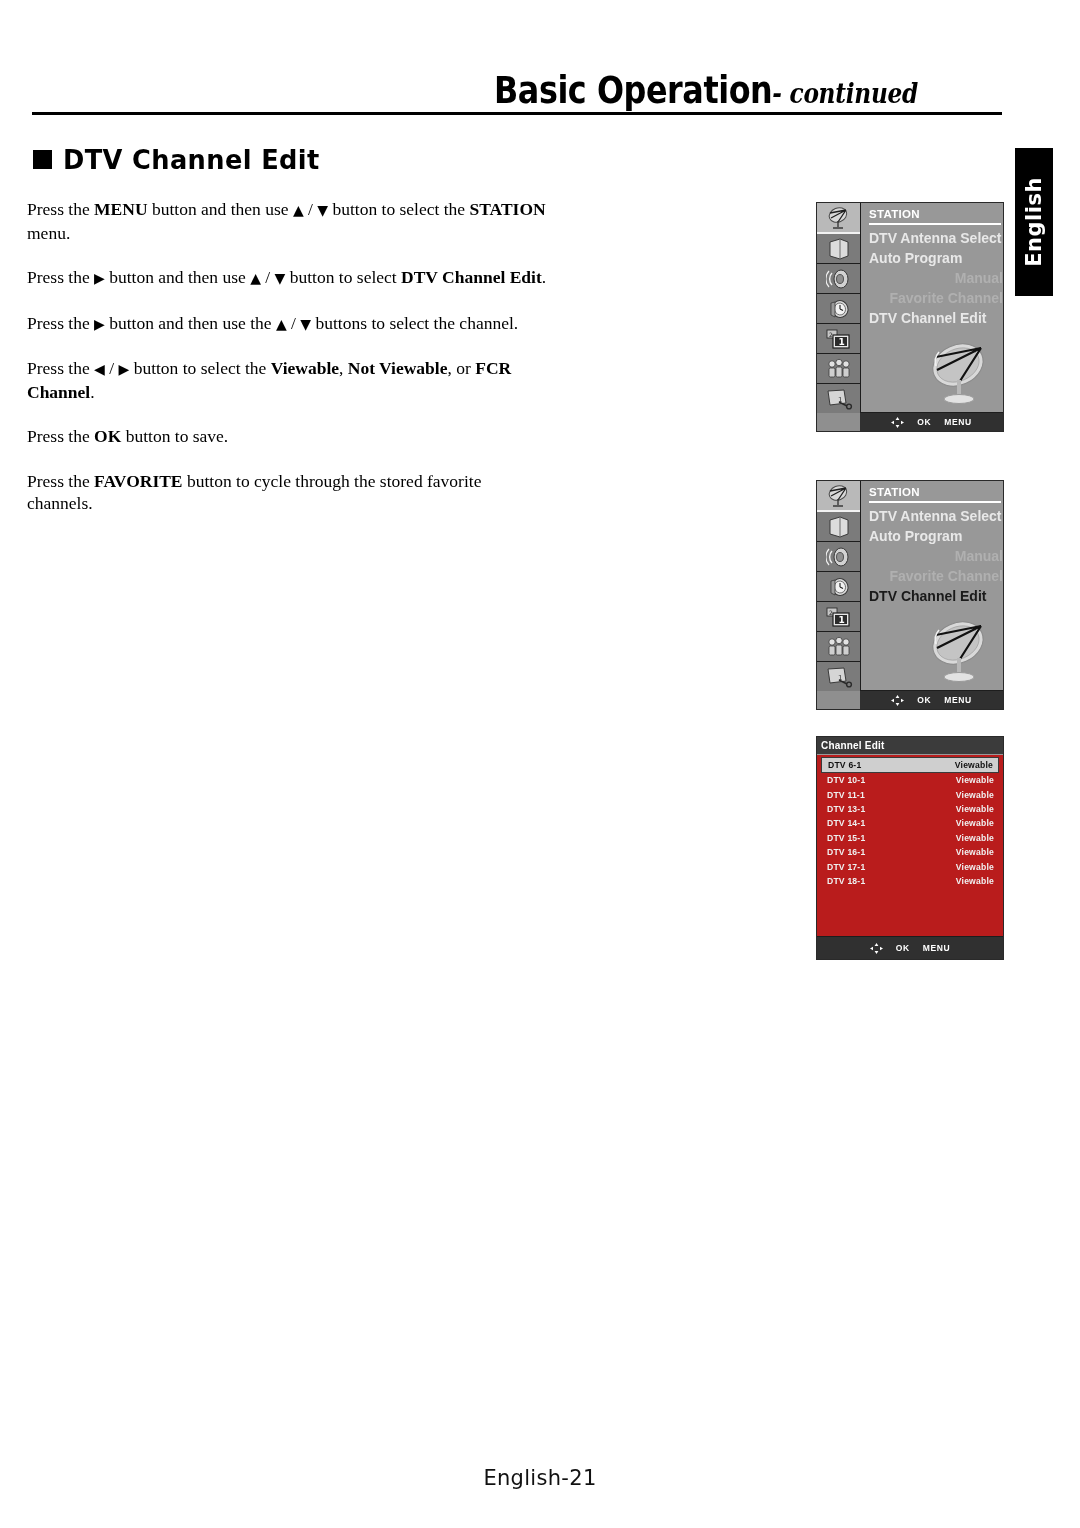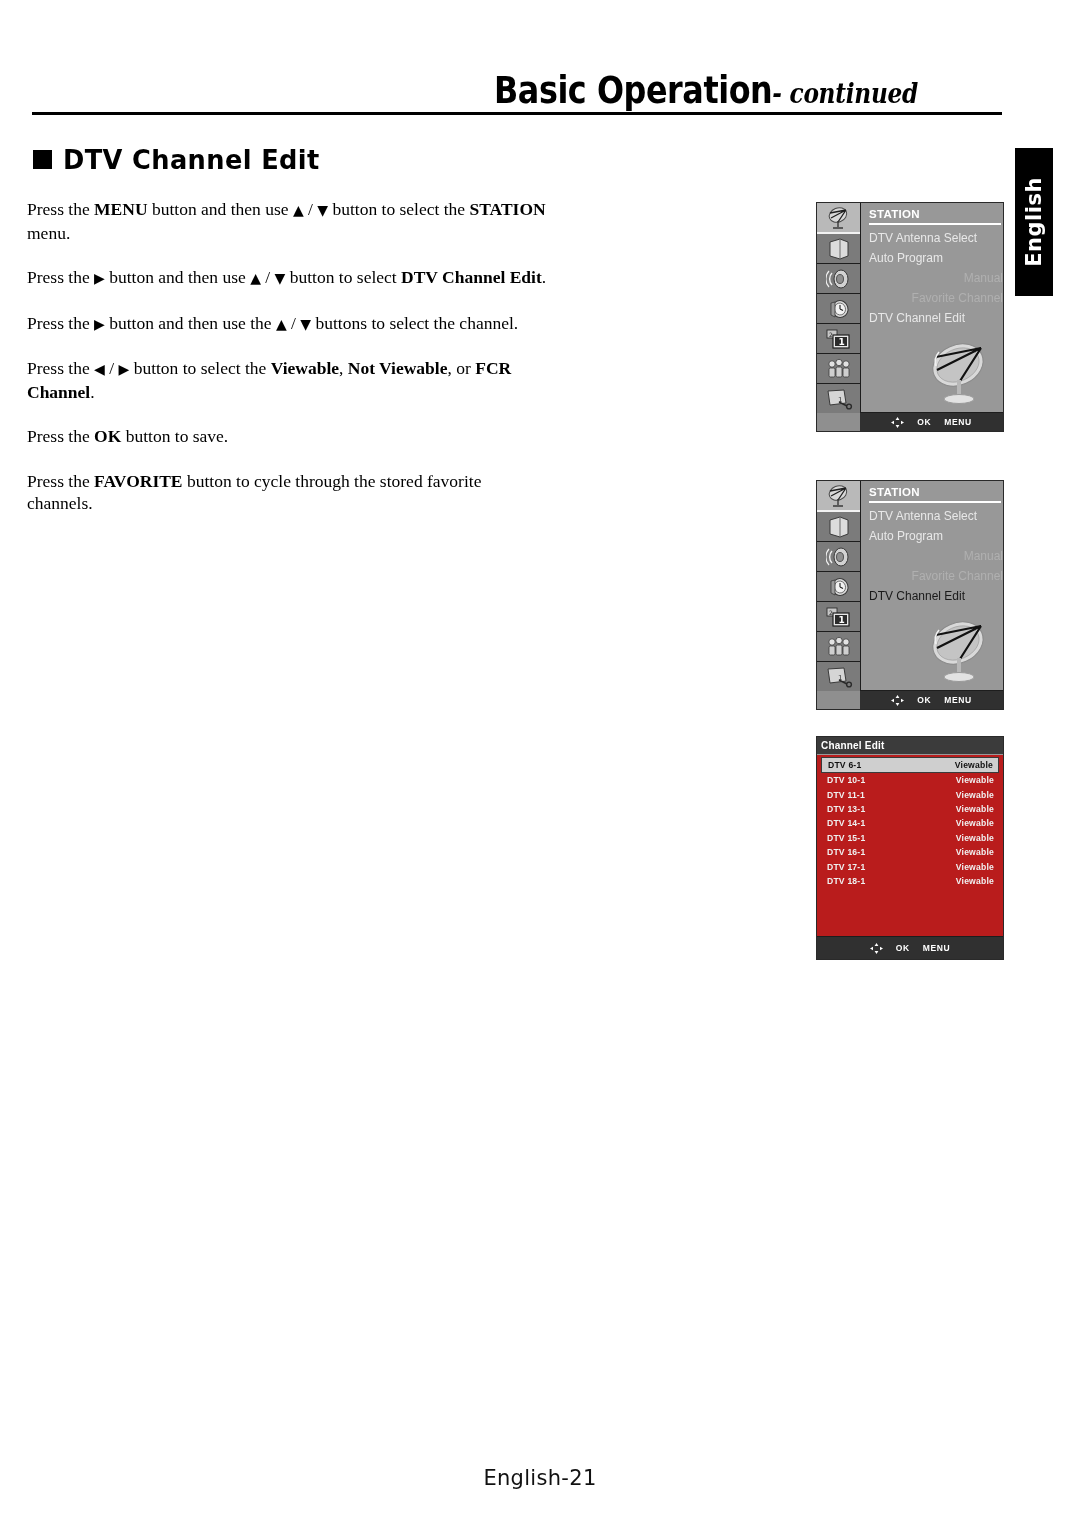--- a/index.html
+++ b/index.html
@@ -169,24 +169,25 @@
     letter-spacing: 0.3px;
     margin-bottom: 3px;
   }
   .menu-rule {
     height: 2px;
     background: #ffffff;
     width: 132px;
     margin-bottom: 3px;
   }
   .menu-item {
-    font-size: 12px;
+    font-size: 14px;
     line-height: 20px;
     color: #e8e8e8;
     white-space: nowrap;
+    font-weight: bold;
   }
   .menu-item.dim { color: #b0b0b0; text-align: right; }
   .menu-item.sel-dark { color: #1a1a1a; }
 
   .dish-art {
     position: absolute;
     right: 6px;
     bottom: 4px;
     width: 74px;
     height: 74px;

